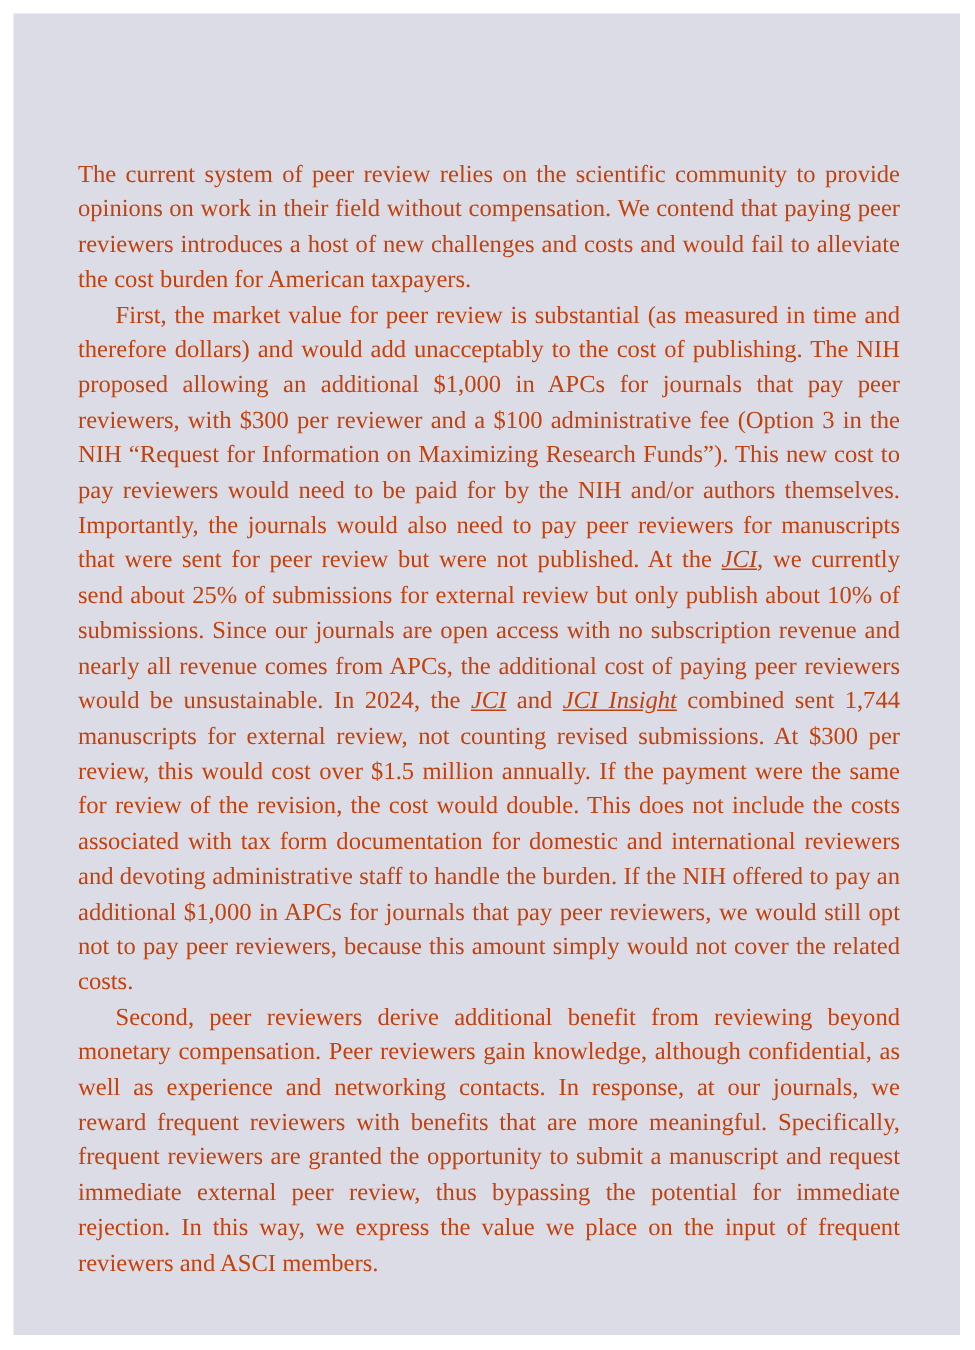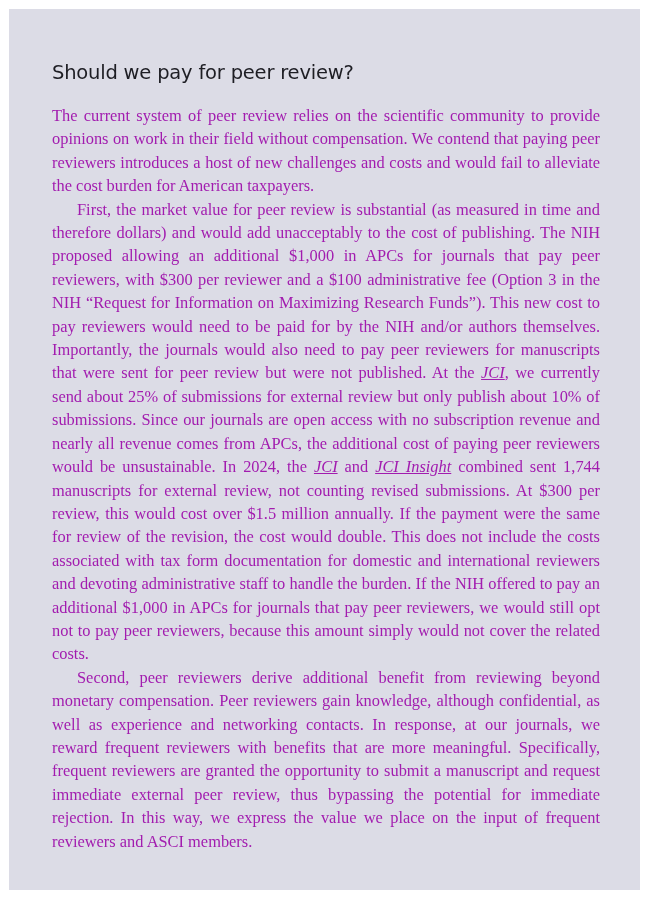--- a/index.html
+++ b/index.html
@@ -22,31 +22,30 @@
       letter-spacing: -0.2px;
       color: #1e1e24;
     }
     .body-text {
       position: absolute;
       left: 43px; top: 95px;
       width: 548px;
       font-family: "Liberation Serif", serif;
       font-size: 16.4px;
       line-height: 23.4px;
-      color: #a21caf;
+      color: #c2410c;
       text-align: justify;
       hyphens: manual;
     }
     .body-text p { margin: 0; }
     .body-text p.indent { text-indent: 25px; }
     .body-text em { font-style: italic; text-decoration: underline; }
   </style>
 </head>
 <body>
 
 <div class="box">
-  <h2 class="title">Should we pay for peer review?</h2>
   <div class="body-text" id="body-text">
       <p><span>The current system of peer review relies on the scientific community to provide opinions on work in their field without compensation. We contend that paying peer reviewers introduces a host of new challenges and costs and would fail to alleviate the cost burden for American taxpayers.</span></p>
       <p class="indent"><span>First, the market value for peer review is substantial (as measured in time and therefore dollars) and would add unacceptably to the cost of publish­ing. The NIH proposed allowing an additional $1,000 in APCs for journals that pay peer reviewers, with $300 per reviewer and a $100 administrative fee (Option 3 in the NIH “Request for Information on Maximizing Research Funds”). This new cost to pay reviewers would need to be paid for by the NIH and/or authors themselves. Importantly, the journals would also need to pay peer reviewers for manuscripts that were sent for peer review but were not published. At the </span><em>JCI</em><span>, we currently send about 25% of submissions for exter­nal review but only publish about 10% of submissions. Since our journals are open access with no subscription revenue and nearly all revenue comes from APCs, the additional cost of paying peer reviewers would be unsustainable. In 2024, the </span><em>JCI</em><span> and </span><em>JCI Insight</em><span> combined sent 1,744 manuscripts for external review, not counting revised submissions. At $300 per review, this would cost over $1.5 million annually. If the payment were the same for review of the revision, the cost would double. This does not include the costs associated with tax form documentation for domestic and international reviewers and devoting administrative staff to handle the burden. If the NIH offered to pay an additional $1,000 in APCs for journals that pay peer reviewers, we would still opt not to pay peer reviewers, because this amount simply would not cover the related costs.</span></p>
       <p class="indent"><span>Second, peer reviewers derive additional benefit from reviewing beyond monetary compensation. Peer reviewers gain knowledge, although confiden­tial, as well as experience and networking contacts. In response, at our jour­nals, we reward frequent reviewers with benefits that are more meaningful. Specifically, frequent reviewers are granted the opportunity to submit a manu­script and request immediate external peer review, thus bypassing the potential for immediate rejection. In this way, we express the value we place on the input of frequent reviewers and ASCI members.</span></p>
     </div>
 </div>
 
 </body></html>

